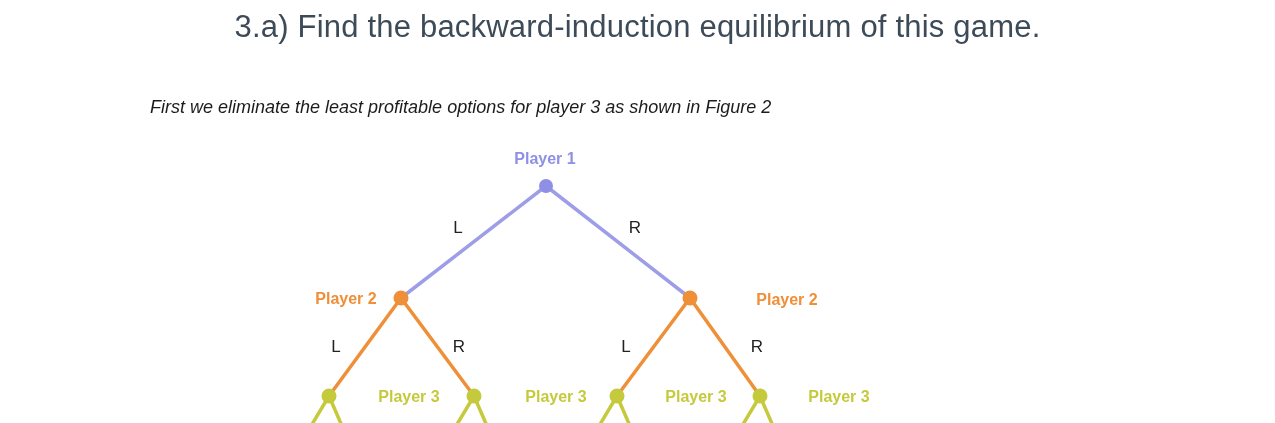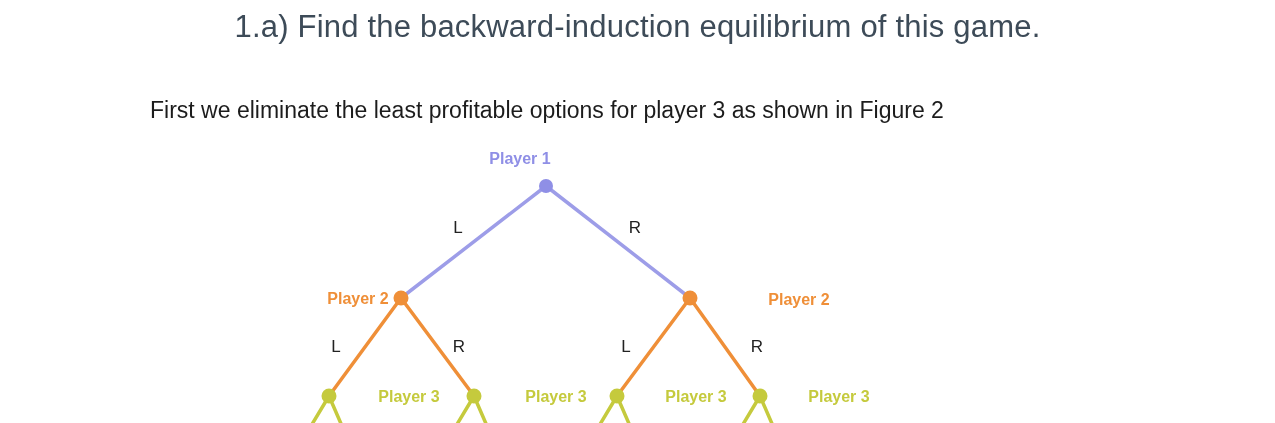--- a/index.html
+++ b/index.html
@@ -24,61 +24,62 @@
     font-size: 31px;
     font-weight: 400;
     letter-spacing: 0.2px;
     color: var(--title-text, #3d4b58);
     white-space: nowrap;
   }
   .intro-text {
     position: absolute;
     top: 97px;
     left: 150px;
-    font-size: 23px;
+    font-size: 18px;
     font-weight: 400;
     color: var(--body-text, #1c1c1c);
     white-space: nowrap;
+    font-style: italic;
   }
   #tree-svg {
     position: absolute;
     top: 0;
     left: 0;
   }
   .edge-p1 { stroke: var(--player1-edge, #9d9de8); stroke-width: 3.5; stroke-linecap: round; }
   .edge-p2 { stroke: var(--player2, #ef8f38); stroke-width: 3.5; stroke-linecap: round; }
   .edge-p3 { stroke: var(--player3, #c5ca3d); stroke-width: 3.5; stroke-linecap: round; }
   .node-p1 { fill: var(--player1, #8f8fe6); }
   .node-p2 { fill: var(--player2, #ef8f38); }
   .node-p3 { fill: var(--player3, #c5ca3d); }
   .tree-label {
     position: absolute;
     transform: translate(-50%, -50%);
     font-size: 16px;
     font-weight: 700;
     white-space: nowrap;
   }
   .lbl-p1 { color: var(--player1, #8f8fe6); }
-  .lbl-p2 { color: var(--player2, #ef8f38); margin-left: 12px; }
+  .lbl-p2 { color: var(--player2, #ef8f38); }
   .lbl-p3 { color: var(--player3, #c5ca3d); margin-left: 23px; }
   .edge-label {
     position: absolute;
     transform: translate(-50%, -50%);
     font-size: 17px;
     font-weight: 400;
     color: var(--edge-label, #222222);
     white-space: nowrap;
   }
 </style>
 </head>
 <body>
 
 <div id="page">
 
-  <div class="page-title">1.a) Find the backward-induction equilibrium of this game.</div>
+  <div class="page-title">3.a) Find the backward-induction equilibrium of this game.</div>
 
   <div class="intro-text">First we eliminate the least profitable options for player 3 as shown in Figure 2</div>
 
   <svg id="tree-svg" width="1275" height="423" viewBox="0 0 1275 423">
 
     <line class="edge-p1" x1="546" y1="186" x2="401" y2="298"></line>
     <line class="edge-p1" x1="546" y1="186" x2="690" y2="298"></line>
 
     <line class="edge-p2" x1="401" y1="298" x2="329" y2="396"></line>
     <line class="edge-p2" x1="401" y1="298" x2="474" y2="396"></line>
@@ -96,21 +97,21 @@
 
     <circle class="node-p1" cx="546" cy="186" r="7"></circle>
     <circle class="node-p2" cx="401" cy="298" r="7.5"></circle>
     <circle class="node-p2" cx="690" cy="298" r="7.5"></circle>
     <circle class="node-p3" cx="329" cy="396" r="7.5"></circle>
     <circle class="node-p3" cx="474" cy="396" r="7.5"></circle>
     <circle class="node-p3" cx="617" cy="396" r="7.5"></circle>
     <circle class="node-p3" cx="760" cy="396" r="7.5"></circle>
   </svg>
 
-  <span class="tree-label lbl-p1" style="left:520px; top:159px;">Player 1</span>
+  <span class="tree-label lbl-p1" style="left:545px; top:159px;">Player 1</span>
   <span class="tree-label lbl-p2" style="left:346px; top:299px;">Player 2</span>
   <span class="tree-label lbl-p2" style="left:787px; top:300px;">Player 2</span>
   <span class="tree-label lbl-p3" style="left:386px; top:397px;">Player 3</span>
   <span class="tree-label lbl-p3" style="left:533px; top:397px;">Player 3</span>
   <span class="tree-label lbl-p3" style="left:673px; top:397px;">Player 3</span>
   <span class="tree-label lbl-p3" style="left:816px; top:397px;">Player 3</span>
 
   <span class="edge-label" style="left:458px; top:228px;">L</span>
   <span class="edge-label" style="left:635px; top:228px;">R</span>
   <span class="edge-label" style="left:336px; top:347px;">L</span>

